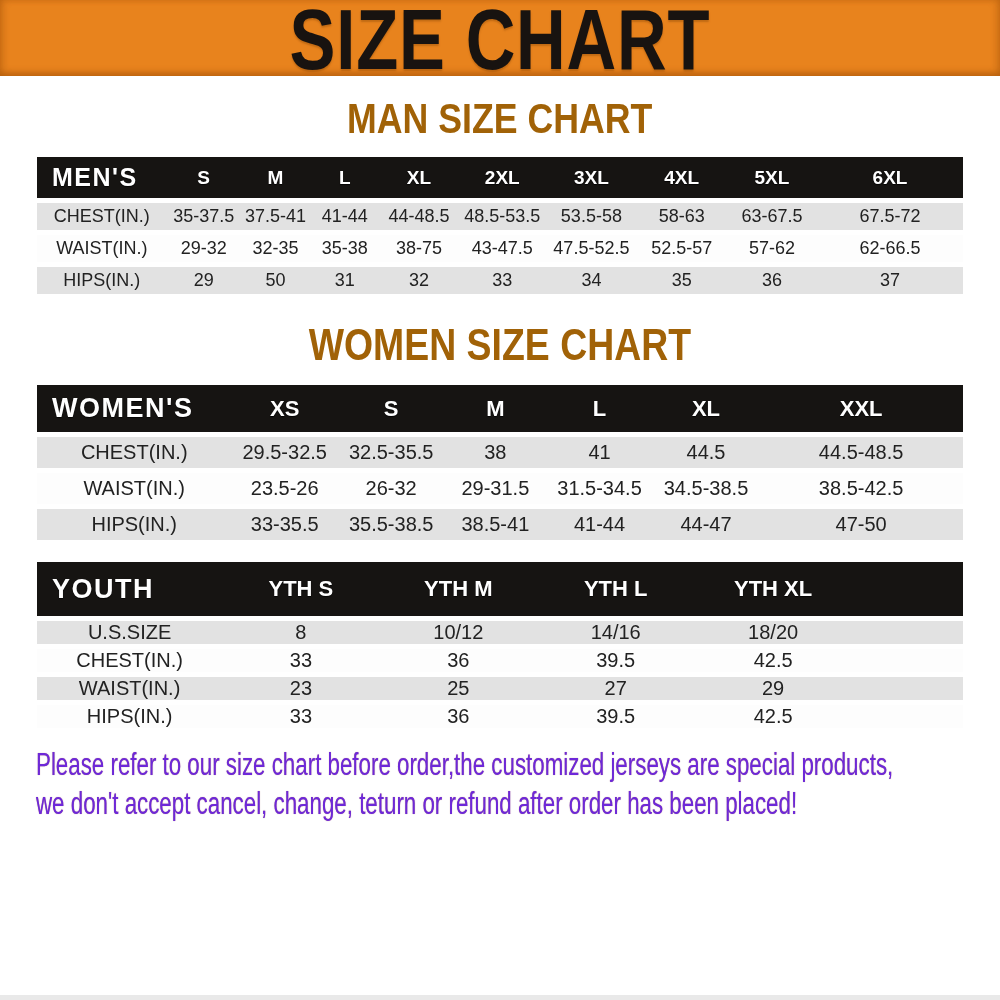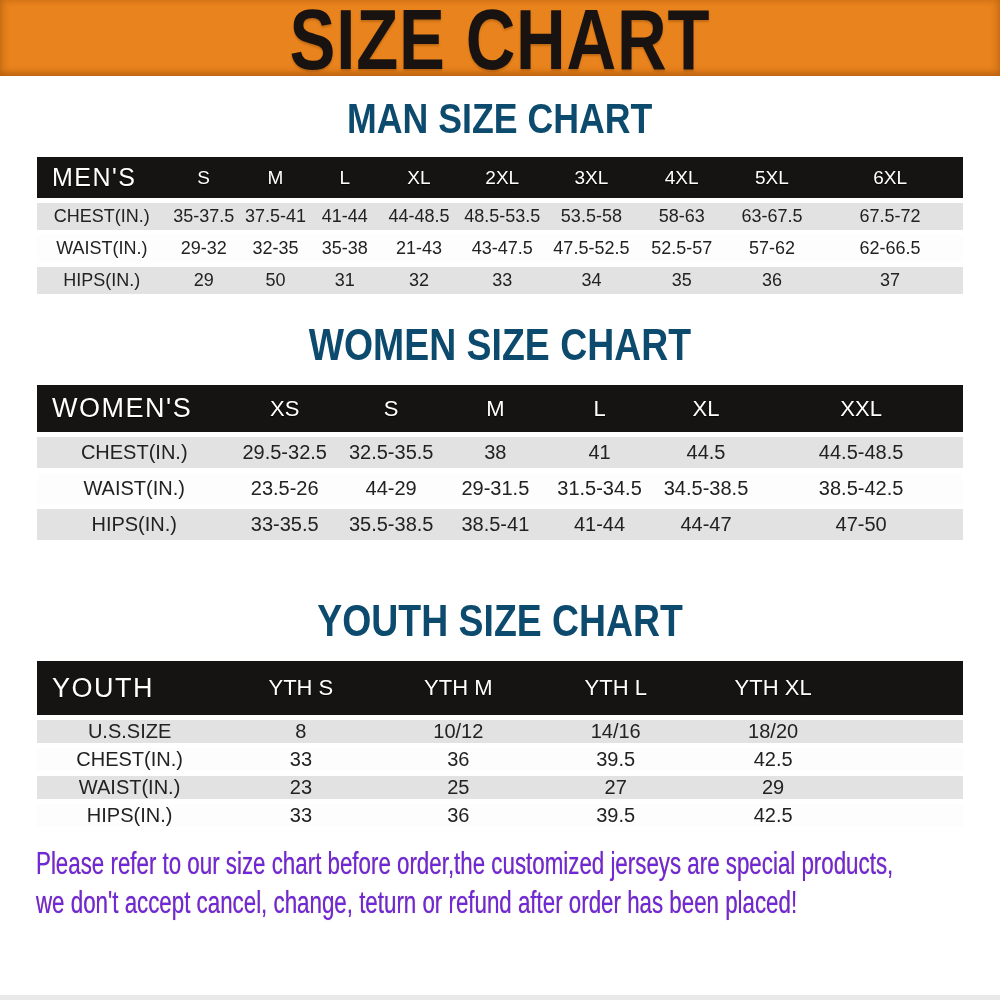--- a/index.html
+++ b/index.html
@@ -16,35 +16,35 @@
     box-shadow: inset 0 -4px 6px rgba(140,65,0,.35), inset 4px 0 6px rgba(140,65,0,.18), inset -4px 0 6px rgba(140,65,0,.18);
   }
   .banner-title {
     display:inline-block; font-size:86px; line-height:1; font-weight:700;
     color:#181310; letter-spacing:1px;
     transform:scaleX(.80); transform-origin:center; padding-top:2px;
     text-shadow: 0 2px 2px rgba(120,60,0,.35);
   }
 
   
-  .section-heading { margin:0; text-align:center; color:#0c4a6e; font-weight:700; }
+  .section-heading { margin:0; text-align:center; color:#a16207; font-weight:700; }
   .heading-text { display:inline-block; font-weight:700; transform:scaleX(.85); transform-origin:center; letter-spacing:0; }
   .sec-men   .section-heading { margin-top:20px; font-size:42px; line-height:46px; }
   .sec-women .section-heading { margin-top:23px; font-size:44px; line-height:46px; }
   .sec-youth .section-heading { margin-top:53px; font-size:44px; line-height:46px; }
 
   
   .size-table {
     width:926px; margin:10px auto 0;
     border-collapse:separate; border-spacing:0 5px; table-layout:fixed;
   }
   .sec-women .size-table, .sec-youth .size-table { margin-top:12px; }
 
   .size-table th {
-    background:#161412; color:#ffffff; font-weight:400;
+    background:#161412; color:#ffffff; font-weight:700;
     text-align:center; padding:0; overflow:hidden;
     text-shadow:0 1px 1px rgba(0,0,0,.8);
   }
   .size-table th.group-label { text-align:left; padding-left:15px; letter-spacing:1.5px; }
   .size-table td { text-align:center; padding:0; color:#222222; overflow:hidden; }
   .size-table tr.shaded td { background:#E2E2E2; }
   .size-table tr.plain  td { background:#FDFDFD; }
 
   .t-men   th { height:41px; font-size:19px; }
   .t-men   th.group-label { font-size:25px; }
@@ -115,21 +115,21 @@
           <td class="cell">53.5-58</td>
           <td class="cell">58-63</td>
           <td class="cell">63-67.5</td>
           <td class="cell">67.5-72</td>
         </tr>
         <tr class="plain">
           <td class="row-label">WAIST(IN.)</td>
           <td class="cell">29-32</td>
           <td class="cell">32-35</td>
           <td class="cell">35-38</td>
-          <td class="cell">21-43</td>
+          <td class="cell">38-75</td>
           <td class="cell">43-47.5</td>
           <td class="cell">47.5-52.5</td>
           <td class="cell">52.5-57</td>
           <td class="cell">57-62</td>
           <td class="cell">62-66.5</td>
         </tr>
         <tr class="shaded">
           <td class="row-label">HIPS(IN.)</td>
           <td class="cell">29</td>
           <td class="cell">50</td>
@@ -174,41 +174,40 @@
           <td class="cell">29.5-32.5</td>
           <td class="cell">32.5-35.5</td>
           <td class="cell">38</td>
           <td class="cell">41</td>
           <td class="cell">44.5</td>
           <td class="cell">44.5-48.5</td>
         </tr>
         <tr class="plain">
           <td class="row-label">WAIST(IN.)</td>
           <td class="cell">23.5-26</td>
-          <td class="cell">44-29</td>
+          <td class="cell">26-32</td>
           <td class="cell">29-31.5</td>
           <td class="cell">31.5-34.5</td>
           <td class="cell">34.5-38.5</td>
           <td class="cell">38.5-42.5</td>
         </tr>
         <tr class="shaded">
           <td class="row-label">HIPS(IN.)</td>
           <td class="cell">33-35.5</td>
           <td class="cell">35.5-38.5</td>
           <td class="cell">38.5-41</td>
           <td class="cell">41-44</td>
           <td class="cell">44-47</td>
           <td class="cell">47-50</td>
         </tr>
       </tbody>
     </table>
 </section>
 
 <section class="sec-youth">
-  <h2 class="section-heading"><span class="heading-text">YOUTH SIZE CHART</span></h2>
   <table class="size-table t-youth">
       <colgroup>
         <col style="width: 20%;">
         <col style="width: 17%;">
         <col style="width: 17%;">
         <col style="width: 17%;">
         <col style="width: 17%;">
         <col style="width: 12%;">
       </colgroup>
       <thead>

